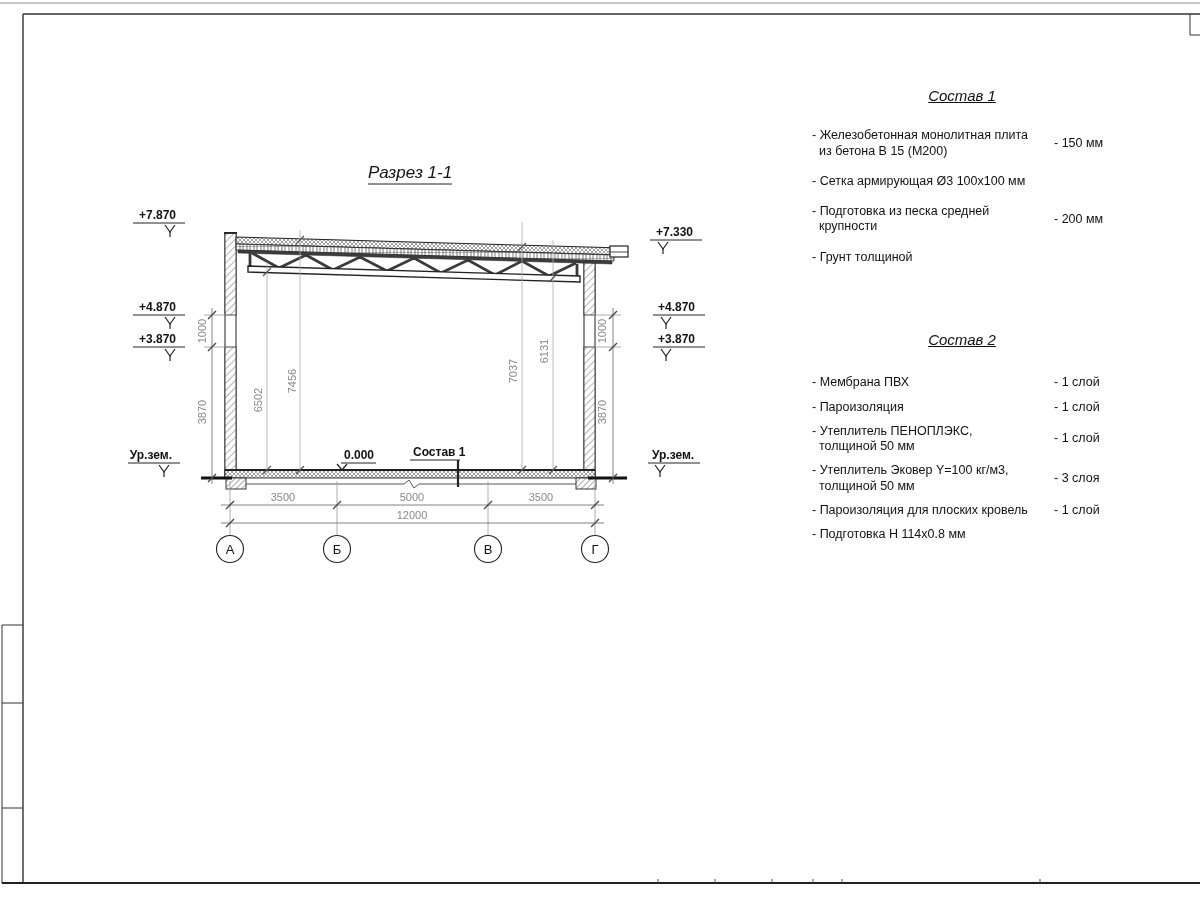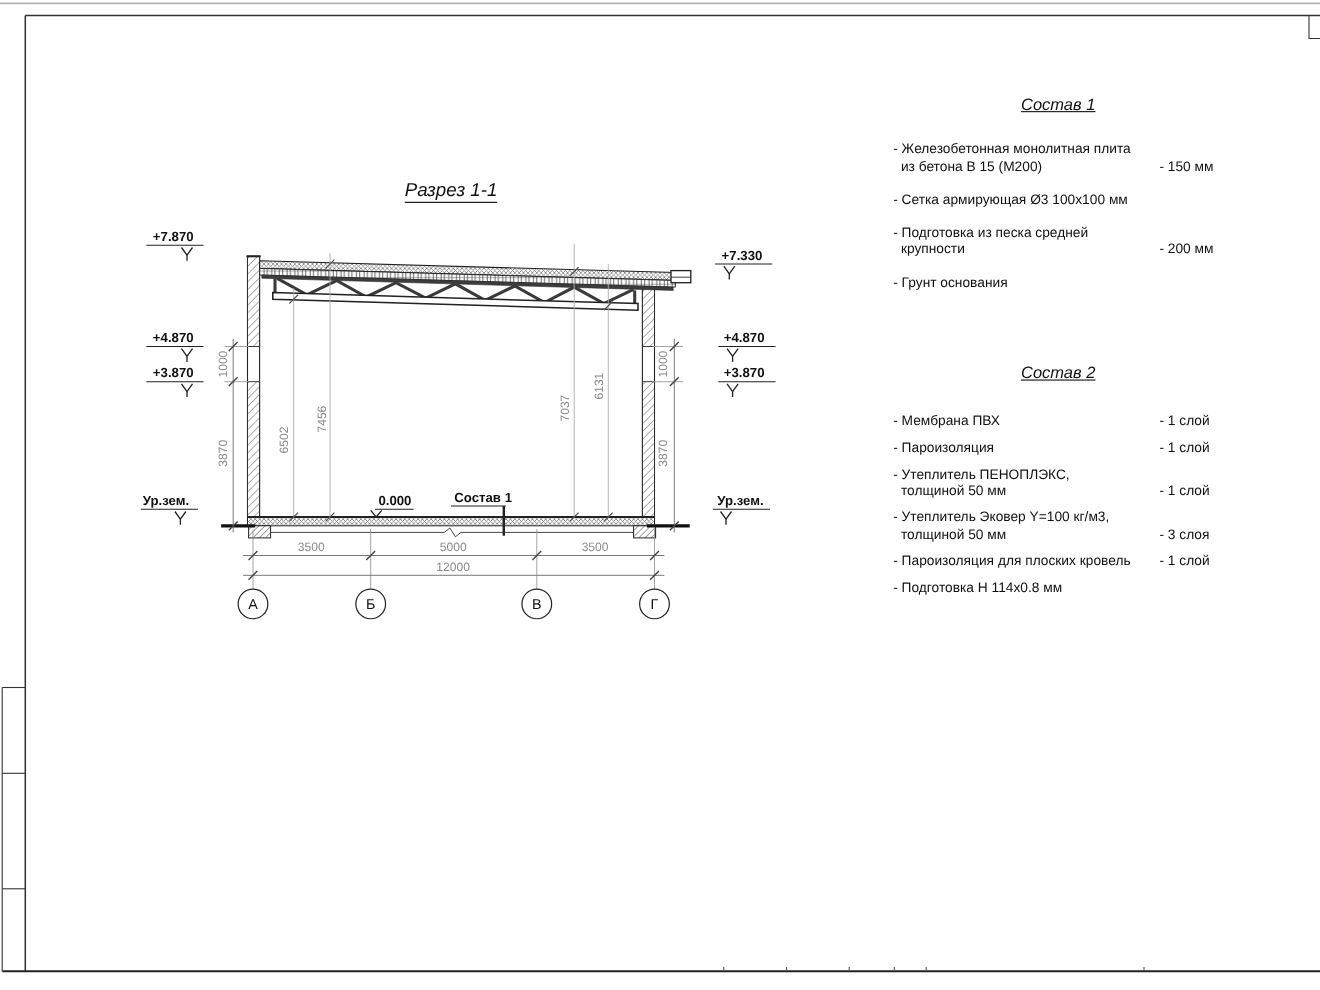--- a/index.html
+++ b/index.html
@@ -10,21 +10,21 @@
   .elev{font-size:12px;font-weight:bold;fill:#111;}
   .dim{font-size:11px;fill:#8a8a8a;}
   .axis{font-size:13px;fill:#111;}
   .sect-title{font-size:17px;font-style:italic;fill:#111;}
   .lead{font-size:12px;font-weight:bold;fill:#111;}
   .spec{position:absolute;left:812px;width:300px;font-size:12.5px;line-height:1.22;color:#111;}
   #spec1{top:87px;}
   #spec2{top:331px;}
   .spec-title{text-align:center;font-style:italic;font-size:15px;text-decoration:underline;margin-bottom:23px;}
   #spec2 .spec-title{margin-bottom:26px;}
-  .spec-item{display:flex;justify-content:space-between;align-items:flex-end;margin-bottom:15px;}
+  .spec-item{display:flex;justify-content:space-between;align-items:center;margin-bottom:15px;}
   #spec2 .spec-item{margin-bottom:9px;}
   .spec-lines{white-space:nowrap;}
   .l2{padding-left:7px;}
   .spec-value{flex:none;width:58px;white-space:nowrap;}
 </style>
 </head>
 <body>
 
 <div class="page">
 
@@ -223,21 +223,21 @@
   </div>
   <div class="spec-item">
     <div class="spec-lines">
       <div>- Подготовка из песка средней</div>
       <div class="l2">крупности</div>
     </div>
     <div class="spec-value">- 200 мм</div>
   </div>
   <div class="spec-item">
     <div class="spec-lines">
-      <div>- Грунт основания</div>
+      <div>- Грунт толщиной</div>
       <div class="l2"></div>
     </div>
     <div class="spec-value"></div>
   </div>
 </div>
 
 <div class="spec" id="spec2">
   <div class="spec-title">Состав 2</div>
   <div class="spec-item">
     <div class="spec-lines">

